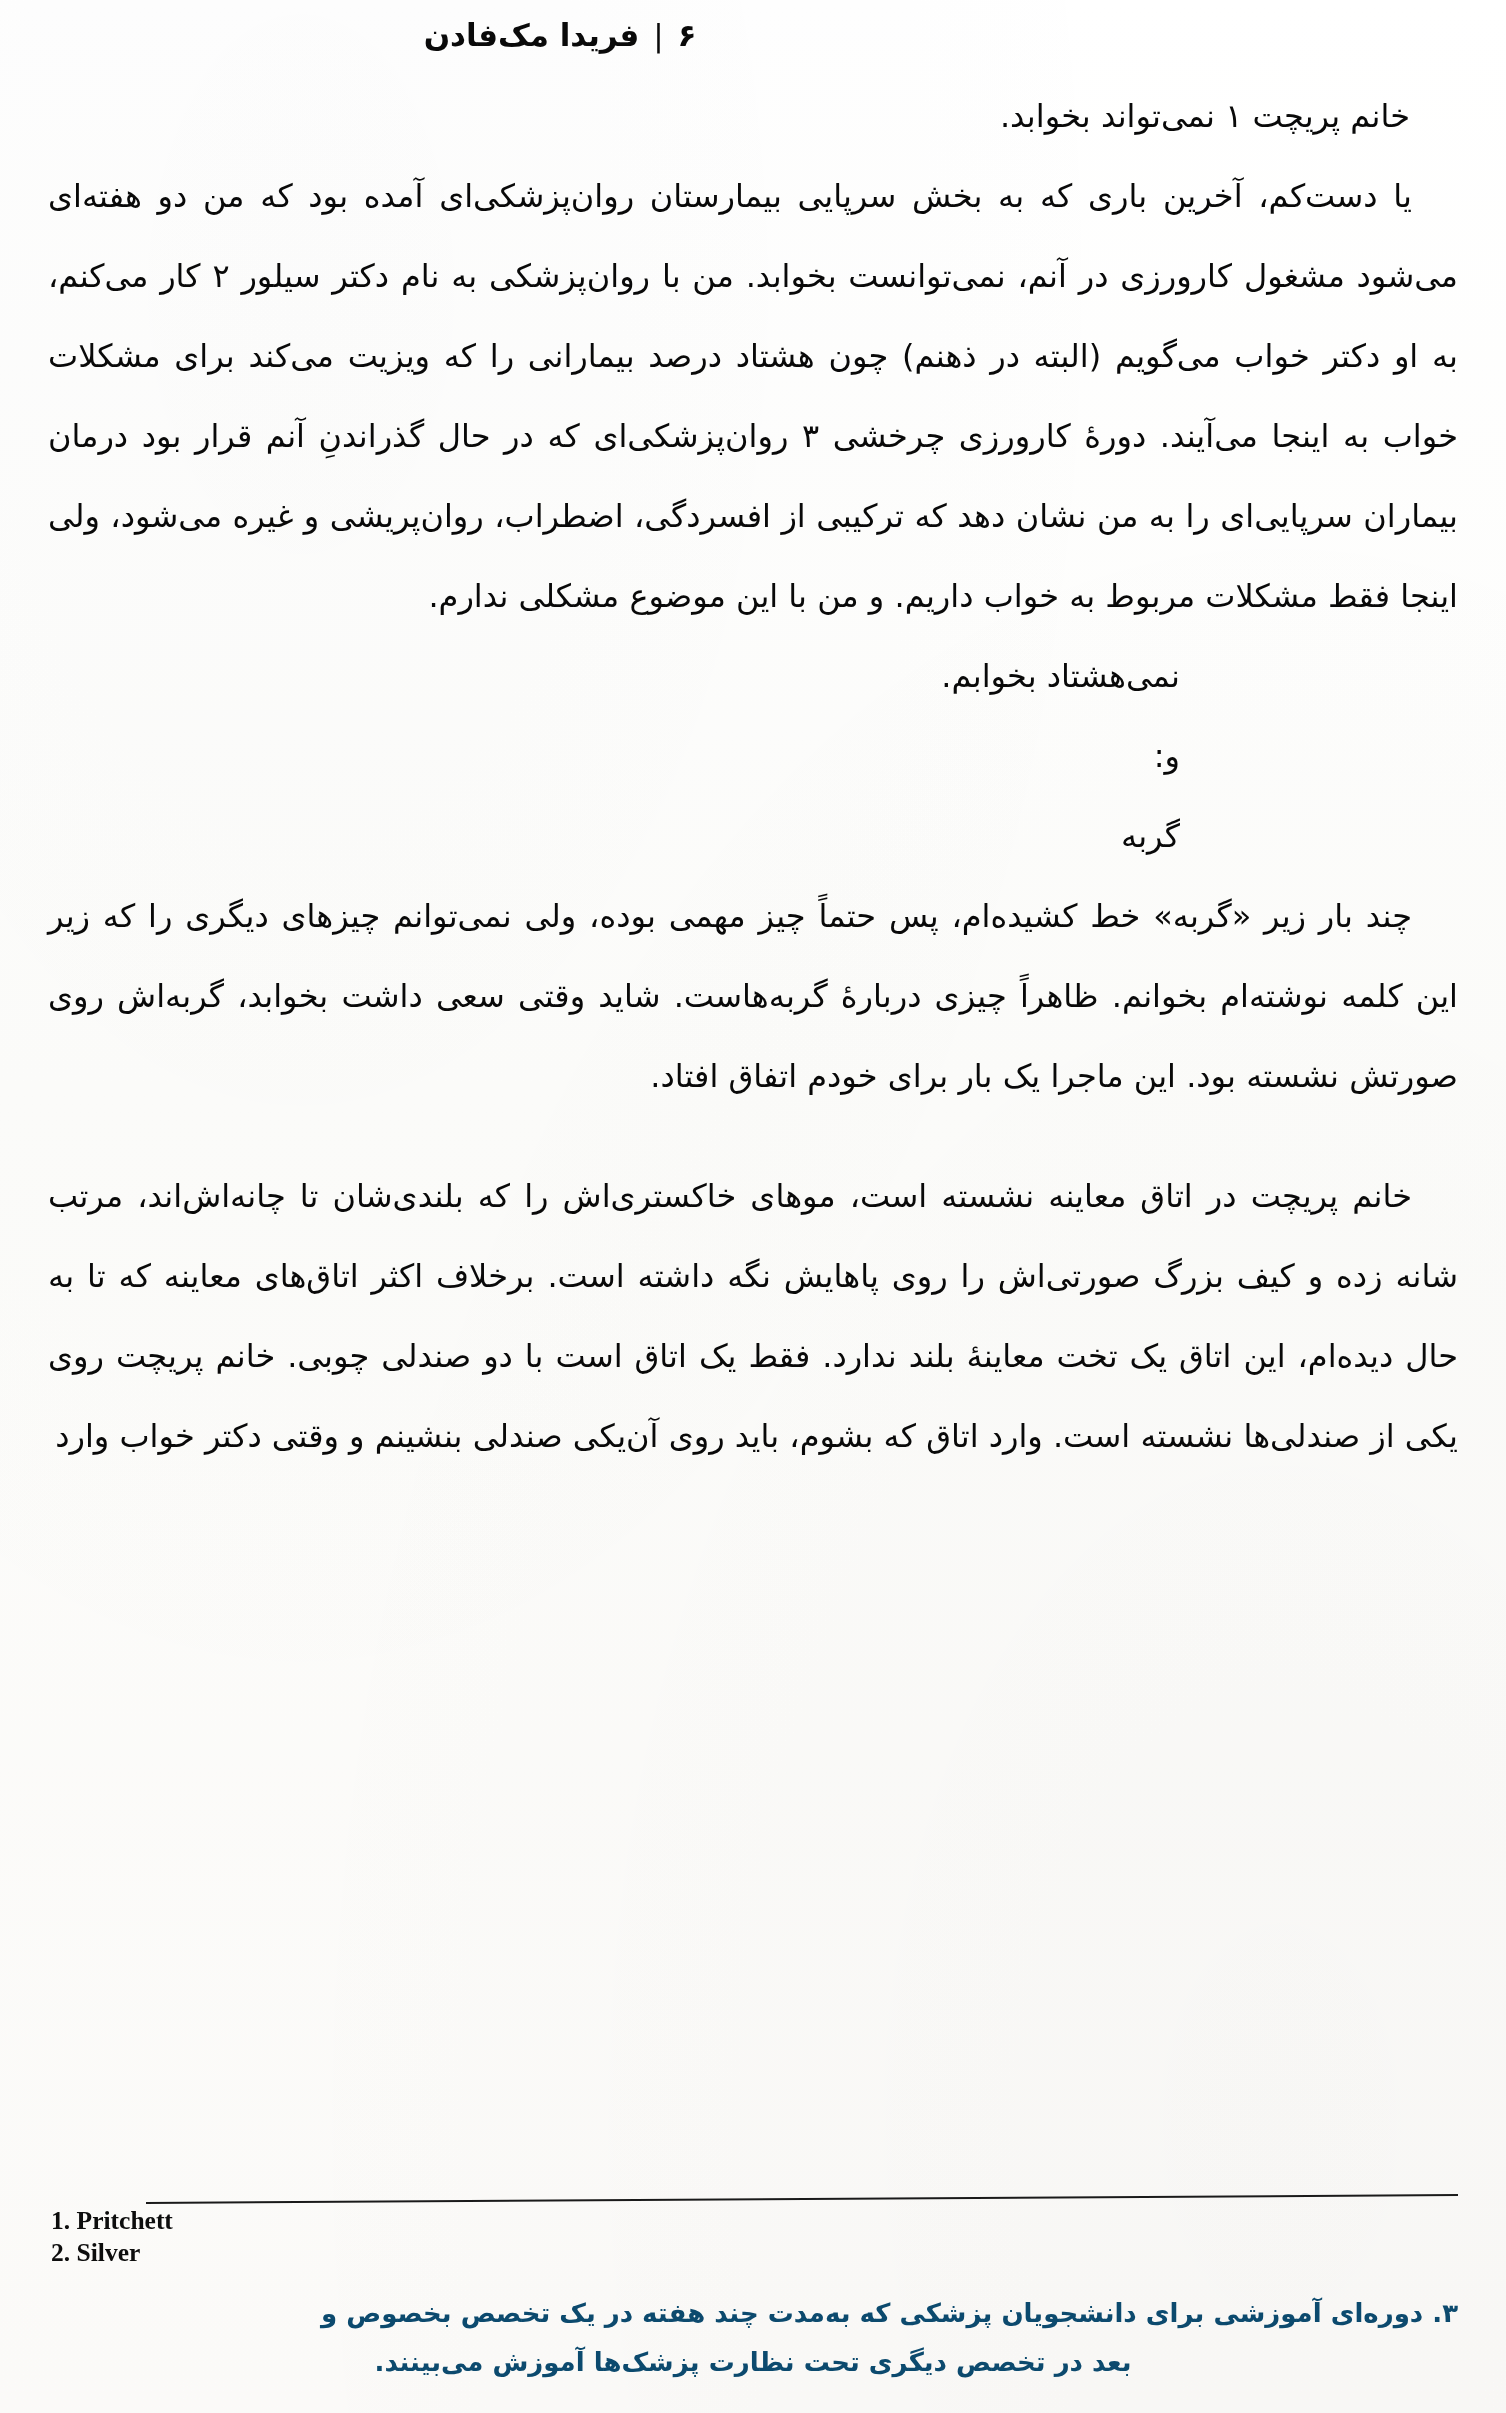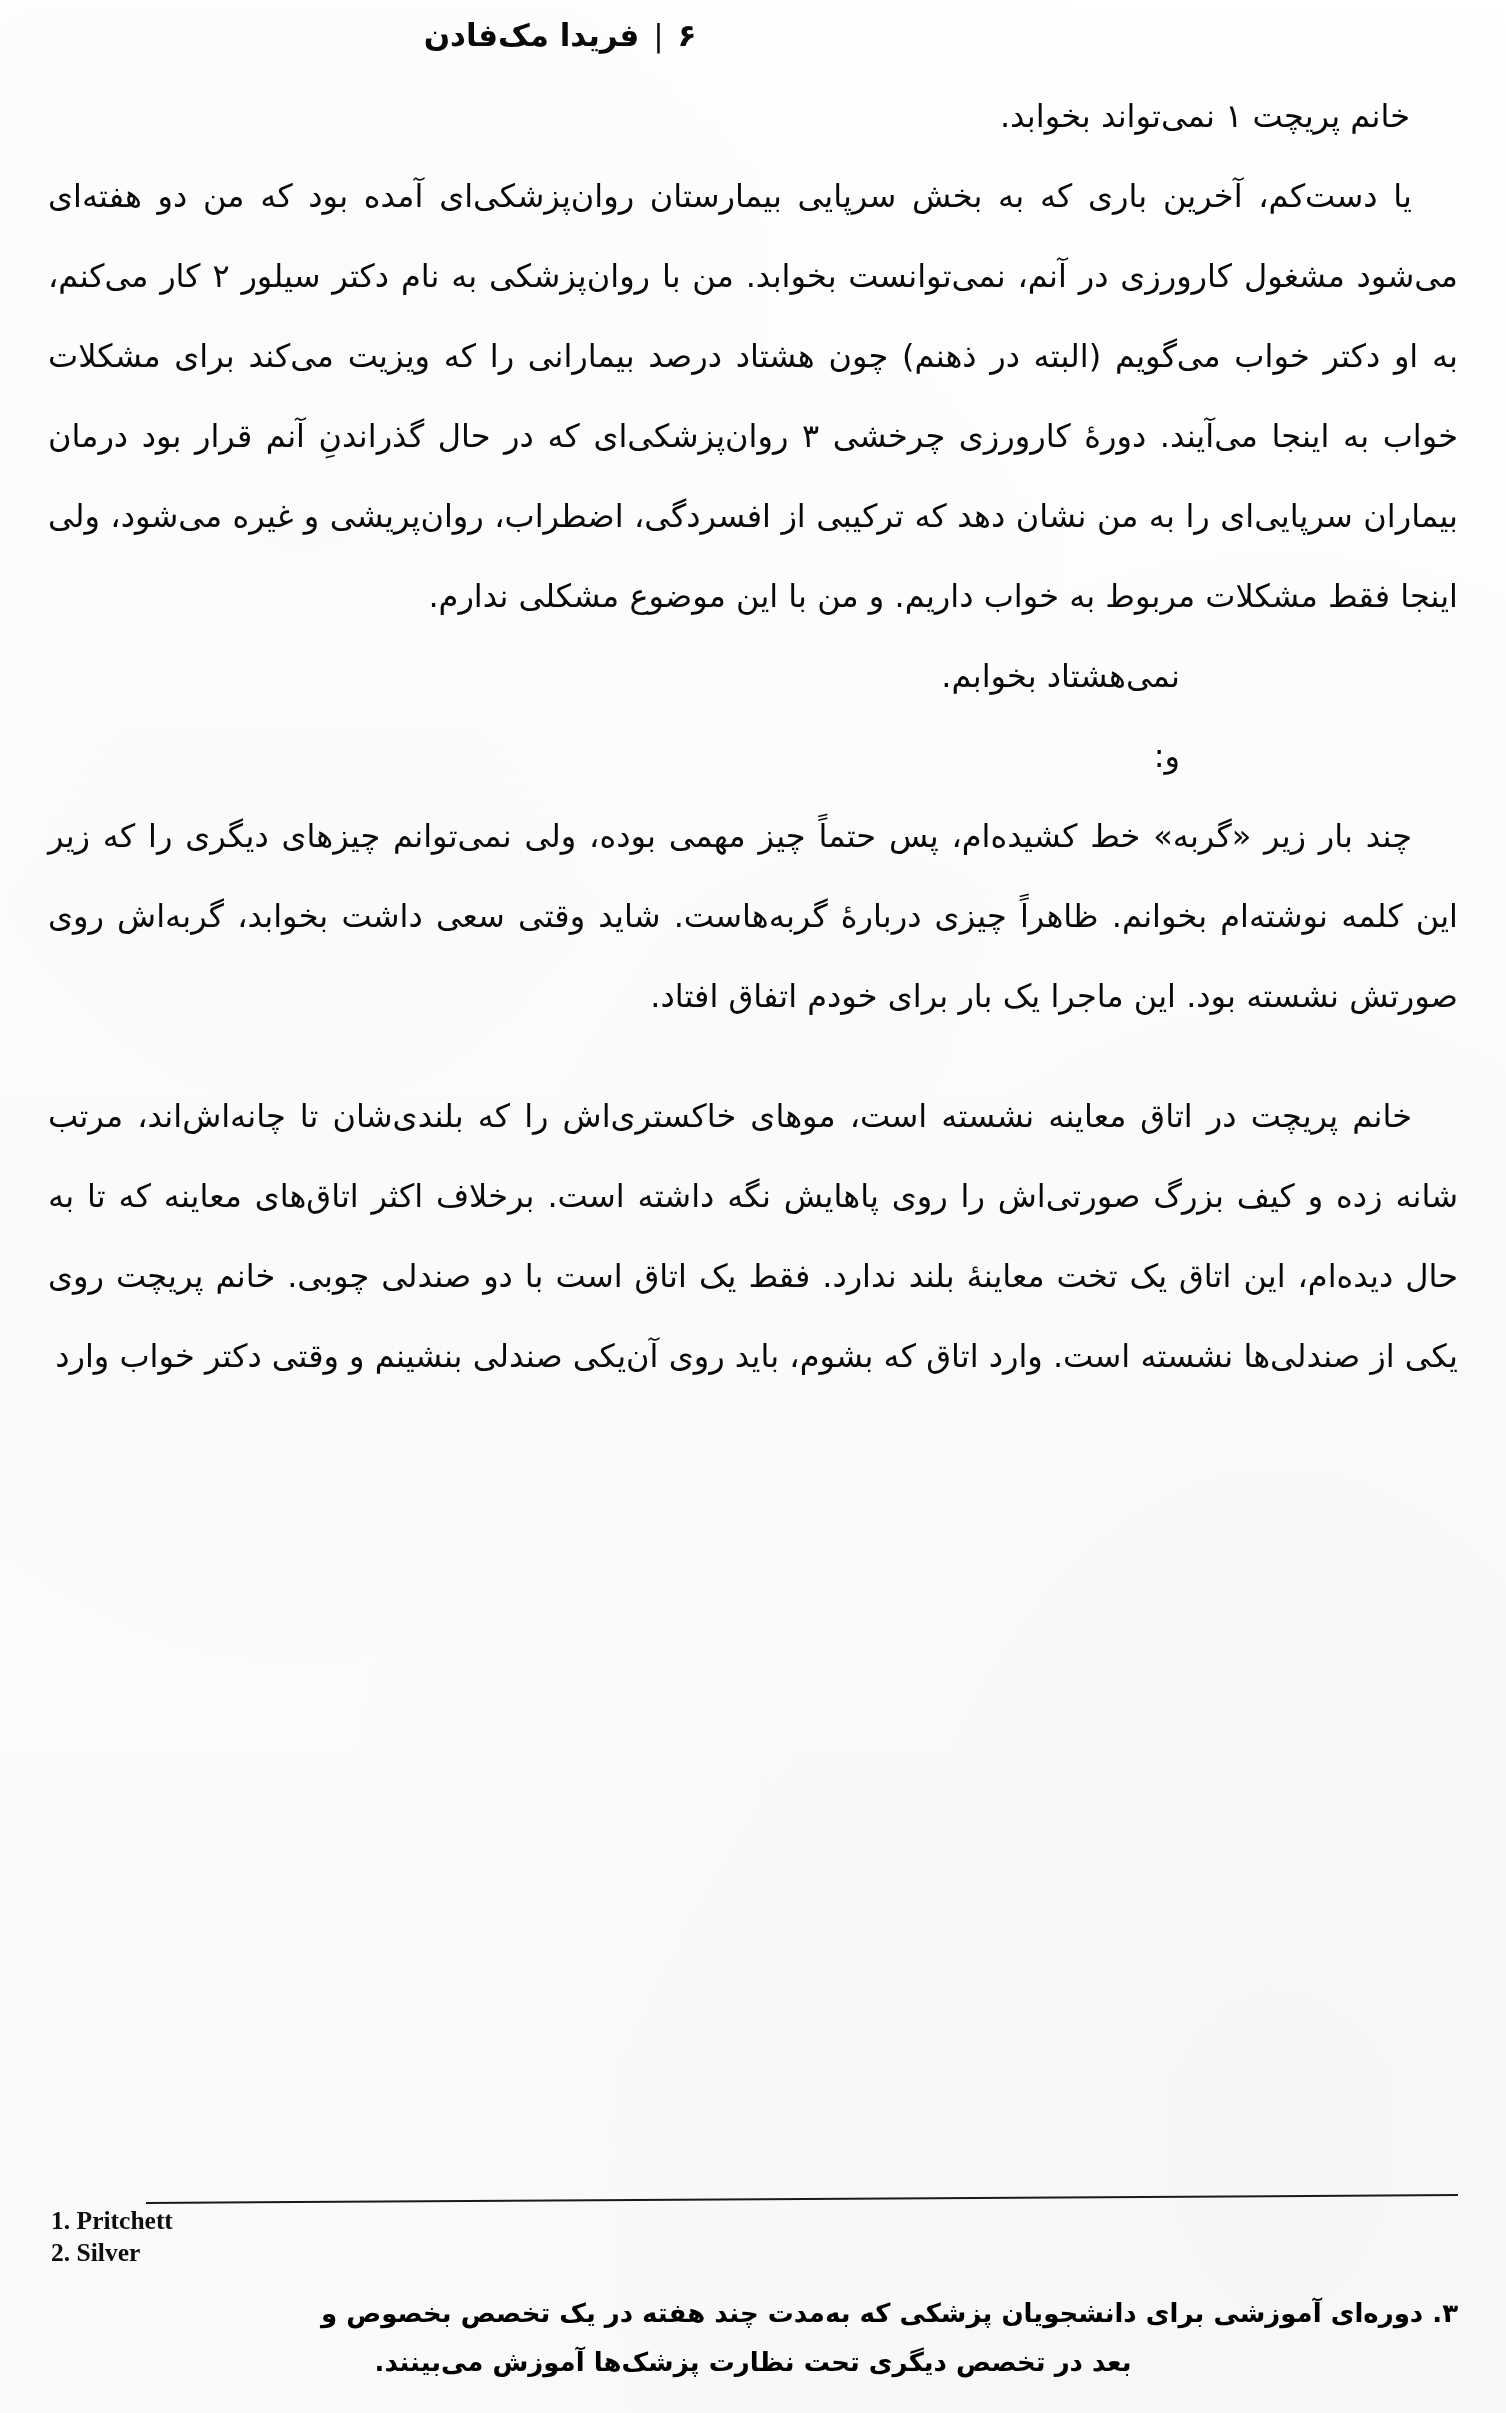--- a/index.html
+++ b/index.html
@@ -122,21 +122,21 @@
     line-height: 32px;
     color: #0d0d0d;
     font-weight: 600;
     margin-left: 3.1px;
   }
   .fn-fa {
     direction: rtl;
     text-align: justify;
     font-size: 26px;
     line-height: 49px;
-    color: #000000;
+    color: #0c4a6e;
     margin-top: 20px;
     font-weight: 600;
   }
   .fn-fa .fn-fa-line2 {
     display: block;
     text-align: center;
   }
 </style>
 </head>
 <body>
@@ -152,20 +152,21 @@
       <span class="rh-author">فریدا مک‌فادن</span>
     </div>
 
     <div class="lead-line p-first">خانم پریچت ۱ نمی‌تواند بخوابد.</div>
 
     <p class="body-block para">یا دست‌کم، آخرین باری که به بخش سرپایی بیمارستان روان‌پزشکی‌ای آمده بود که من دو هفته‌ای می‌شود مشغول کارورزی در آنم، نمی‌توانست بخوابد. من با روان‌پزشکی به نام دکتر سیلور ۲ کار می‌کنم، به او دکتر خواب می‌گویم (البته در ذهنم) چون هشتاد درصد بیمارانی را که ویزیت می‌کند برای مشکلات خواب به اینجا می‌آیند. دورهٔ کارورزی چرخشی ۳ روان‌پزشکی‌ای که در حال گذراندنِ آنم قرار بود درمان بیماران سرپایی‌ای را به من نشان دهد که ترکیبی از افسردگی، اضطراب، روان‌پریشی و غیره می‌شود، ولی اینجا فقط مشکلات مربوط به خواب داریم. و من با این موضوع مشکلی ندارم.</p>
 
 
     <div class="quote-line">نمی‌هشتاد بخوابم.</div>
     <div class="quote-line">و:</div>
+    <div class="quote-line">گربه</div>
 
     <p class="body-block para">چند بار زیر «گربه» خط کشیده‌ام، پس حتماً چیز مهمی بوده، ولی نمی‌توانم چیزهای دیگری را که زیر این کلمه نوشته‌ام بخوانم. ظاهراً چیزی دربارهٔ گربه‌هاست. شاید وقتی سعی داشت بخوابد، گربه‌اش روی صورتش نشسته بود. این ماجرا یک بار برای خودم اتفاق افتاد.</p>
 
     <div class="para-gap-lg"></div>
 
     <p class="body-block para">خانم پریچت در اتاق معاینه نشسته است، موهای خاکستری‌اش را که بلندی‌شان تا چانه‌اش‌اند، مرتب شانه زده و کیف بزرگ صورتی‌اش را روی پاهایش نگه داشته است. برخلاف اکثر اتاق‌های معاینه که تا به حال دیده‌ام، این اتاق یک تخت معاینهٔ بلند ندارد. فقط یک اتاق است با دو صندلی چوبی. خانم پریچت روی یکی از صندلی‌ها نشسته است. وارد اتاق که بشوم، باید روی آن‌یکی صندلی بنشینم و وقتی دکتر خواب وارد</p>
 
   </div>
 
   <div class="footnote-zone">

